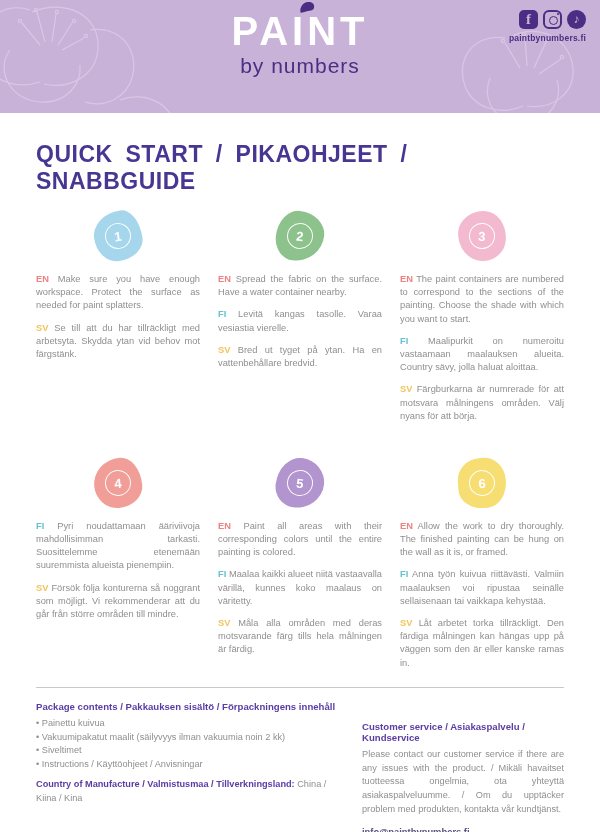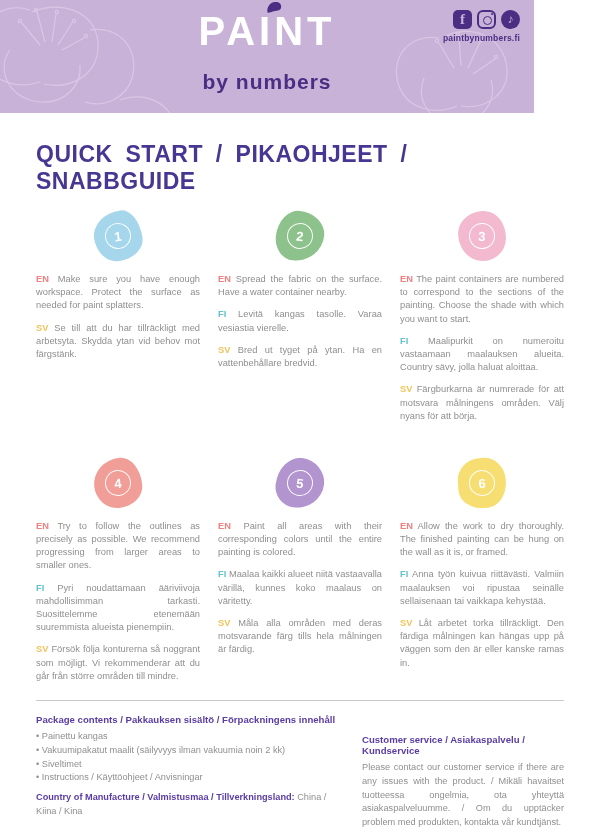--- a/index.html
+++ b/index.html
@@ -6,35 +6,35 @@
   html, body { width: 600px; }
   body {
     width: 600px; height: 832px; overflow: hidden;
     background: #ffffff;
     font-family: "Liberation Sans", "DejaVu Sans", sans-serif;
     position: relative;
   }
 
   
   .header {
-    position: relative; width: 534px; height: 113px;
+    position: relative; width: 600px; height: 113px;
     background: #c9b2d8; overflow: hidden;
   }
   .flower { position: absolute; opacity: .55; }
   .flower.left  { left: -30px; top: -10px; }
   .flower.right { right: -35px; top: 8px; }
 
   .logo { position: absolute; left: 0; right: 0; top: 10px; text-align: center; }
   .logo-paint {
     font-size: 40px; font-weight: bold; color: #ffffff;
     letter-spacing: 4px; line-height: 1.05; position: relative; display: inline-block;
   }
   .paint-drop { position: absolute; left: calc(50% - 1px); top: -9px; }
   .logo-by {
-    font-size: 21px; font-weight: bold; color: #4b2d83; letter-spacing: 1px; margin-top: 18px;
+    font-size: 21px; font-weight: normal; color: #4b2d83; letter-spacing: 1px; margin-top: 2px;
   }
 
   .social { position: absolute; top: 10px; right: 14px; text-align: right; }
   .social-icons { display: flex; gap: 5px; justify-content: flex-end; }
   .icon-fb {
     width: 19px; height: 19px; border-radius: 5px; background: #4b2d83;
     color: #c9b2d8; font-weight: bold; font-size: 15px; line-height: 19px; text-align: center;
     font-family: "Liberation Serif", serif;
   }
   .icon-ig {
@@ -192,21 +192,20 @@
       <p><span class="lang" style="color: rgb(99, 195, 209);">FI</span> <span>Maalipurkit on numeroitu vastaamaan maalauksen alueita. Country sävy, jolla haluat aloittaa.</span></p>
       <p><span class="lang" style="color: rgb(242, 196, 92);">SV</span> <span>Färgburkarna är numrerade för att motsvara målningens områden. Välj nyans för att börja.</span></p>
     </div>
 
     <div class="step row2">
       <div class="blob-wrap">
           <div class="blob" style="background-color: rgb(240, 158, 151);">
         <div class="blob-num">4</div>
       </div>
         </div>
-      <p><span class="lang" style="color: rgb(238, 129, 129);">EN</span> <span>Try to follow the outlines as precisely as possible. We recommend progressing from larger areas to smaller ones.</span></p>
       <p><span class="lang" style="color: rgb(99, 195, 209);">FI</span> <span>Pyri noudattamaan ääriviivoja mahdollisimman tarkasti. Suosittelemme etenemään suuremmista alueista pienempiin.</span></p>
       <p><span class="lang" style="color: rgb(242, 196, 92);">SV</span> <span>Försök följa konturerna så noggrant som möjligt. Vi rekommenderar att du går från större områden till mindre.</span></p>
     </div>
 
     <div class="step row2">
       <div class="blob-wrap">
           <div class="blob" style="background-color: rgb(178, 148, 206);">
         <div class="blob-num">5</div>
       </div>
         </div>
@@ -228,21 +227,21 @@
 
   </div>
 </div>
 
 <div class="divider"></div>
 
 <div class="info">
   <div class="info-left">
     <h3>Package contents / Pakkauksen sisältö / Förpackningens innehåll</h3>
     <ul>
-      <li>Painettu kangas</li>
+      <li>Painettu kuivua</li>
       <li>Vakuumipakatut maalit (säilyvyys ilman vakuumia noin 2 kk)</li>
       <li>Siveltimet</li>
       <li>Instructions / Käyttöohjeet / Anvisningar</li>
     </ul>
     <div class="country">
       <span class="label">Country of Manufacture / Valmistusmaa / Tillverkningsland:</span>
       <span class="value">China / Kiina / Kina</span>
     </div>
   </div>
   <div class="info-right">

